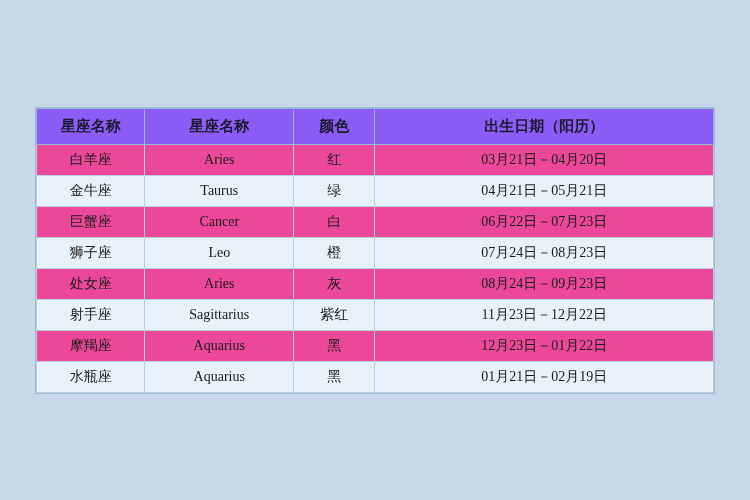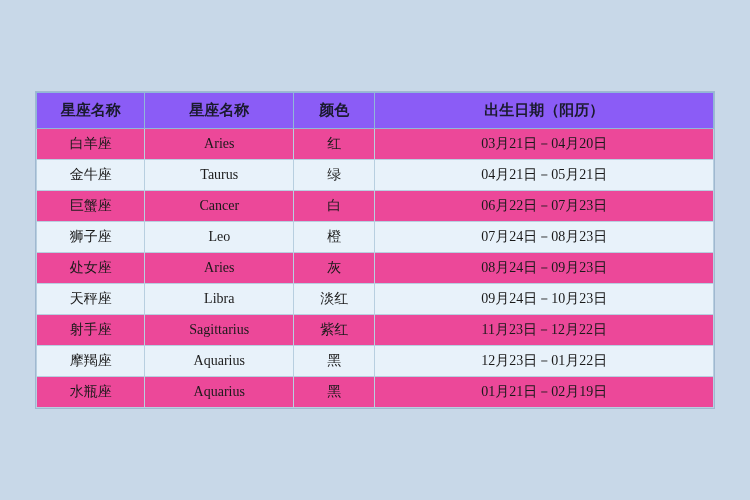--- a/index.html
+++ b/index.html
@@ -96,26 +96,20 @@
           <td>橙</td>
           <td>07月24日－08月23日</td>
         </tr>
         <tr>
           <td>处女座</td>
           <td>Aries</td>
           <td>灰</td>
           <td>08月24日－09月23日</td>
         </tr>
         <tr>
-          <td>天秤座</td>
-          <td>Libra</td>
-          <td>淡红</td>
-          <td>09月24日－10月23日</td>
-        </tr>
-        <tr>
           <td>射手座</td>
           <td>Sagittarius</td>
           <td>紫红</td>
           <td>11月23日－12月22日</td>
         </tr>
         <tr>
           <td>摩羯座</td>
           <td>Aquarius</td>
           <td>黑</td>
           <td>12月23日－01月22日</td>

